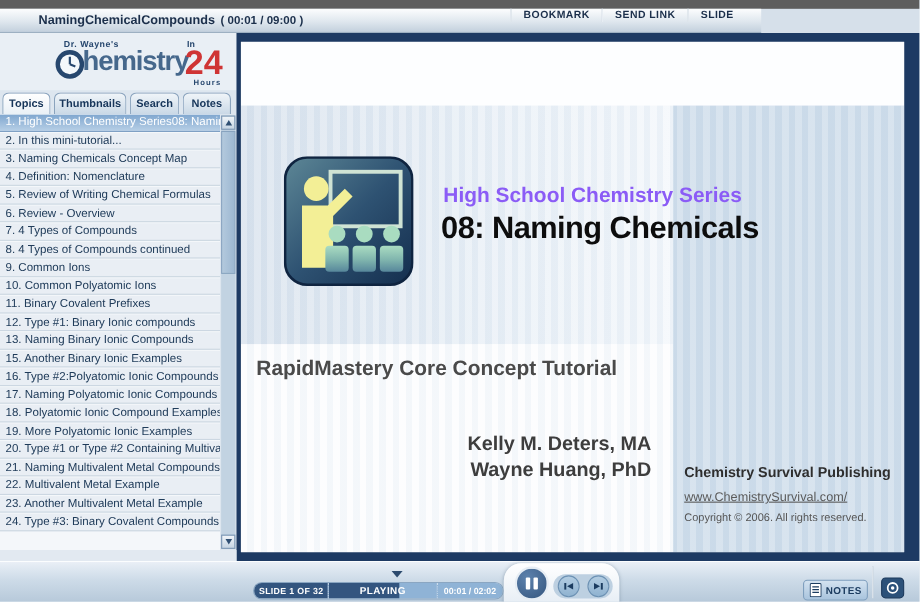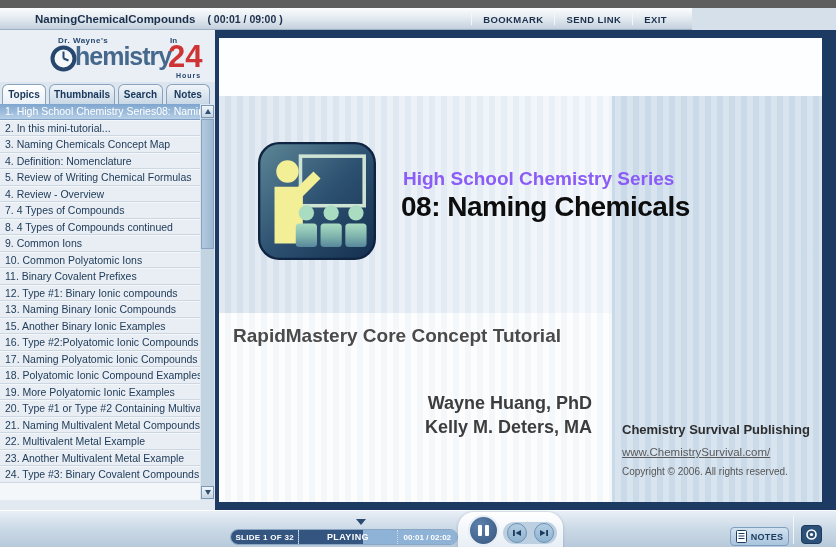--- a/index.html
+++ b/index.html
@@ -6,22 +6,22 @@
   html,body { width:836px; height:547px; overflow:hidden; }
   body { font-family:"Liberation Sans", sans-serif; position:relative; background:#d6e0ea; }
   .abs { position:absolute; }
 
   
   #top-strip { left:0; top:0; width:836px; height:8px; background:#5e5e5e; }
   #topbar { left:0; top:8px; width:692px; height:22px;
             background:linear-gradient(180deg,#fcfdfe 0%,#dfe7ee 55%,#c3d0dd 100%);
             border-bottom:1px solid #9db0c2; display:flex; align-items:center; }
   #topbar .title { margin-left:35px; font-size:11.5px; font-weight:bold; color:#1b2f4b; }
-  #topbar .cliptime { margin-left:12px; font-size:10.5px; font-weight:bold; color:#1b2f4b; }
-  #topbar .actions { position:absolute; right:14px; top:0; height:22px; display:flex; align-items:center; }
+  #topbar .cliptime { margin-left:5px; font-size:10.5px; font-weight:bold; color:#1b2f4b; }
+  #topbar .actions { position:absolute; right:14px; top:0; height:22px; display:flex; }
   #topbar .actions a { font-size:9.5px; font-weight:bold; color:#1b2f4b; letter-spacing:.4px;
                        padding:0 11px; text-decoration:none; cursor:pointer; }
   #topbar .sep { width:1px; height:12px; background:#aebdcc; border-right:1px solid #f3f7fa; }
 
   
   #sidebar { left:0; top:30px; width:215px; height:517px; background:#dde6ef; }
   #logo-area { position:absolute; left:0; top:0; width:215px; height:52px; background:#e9eff5; }
   .logo-wrap { position:absolute; left:50px; top:4px; width:150px; height:46px; }
   .logo-drwaynes { position:absolute; left:8px; top:2px; font-size:8px; font-weight:bold; color:#27476e; letter-spacing:.5px; }
   .logo-clock { position:absolute; left:0px; top:11px; }
@@ -124,21 +124,21 @@
 
 <div class="abs" id="topbar">
   <span class="title">NamingChemicalCompounds</span>
   <span class="cliptime">( 00:01 / 09:00 )</span>
   <div class="actions">
     <span class="sep"></span>
     <a>BOOKMARK</a>
     <span class="sep"></span>
     <a>SEND LINK</a>
     <span class="sep"></span>
-    <a>EXIT</a>
+    <a>SLIDE</a>
   </div>
 </div>
 
 <div class="abs" id="sidebar">
   <div id="logo-area">
     <div class="logo-wrap">
       <div class="logo-drwaynes">Dr. Wayne's</div>
       <svg class="logo-clock" width="27" height="27" viewBox="0 0 27 27">
         <circle cx="13.5" cy="13.5" r="11" fill="#f4f8fb" stroke="#27476e" stroke-width="4"></circle>
         <line x1="13.5" y1="13.5" x2="13.5" y2="6.5" stroke="#27476e" stroke-width="2"></line>
@@ -159,21 +159,21 @@
     <div class="tab tab-search">Search</div>
     <div class="tab tab-notes">Notes</div>
   </div>
 
   <div id="topics-list">
       <div class="topic-row selected">1. High School Chemistry Series08: Naming Chemicals</div>
       <div class="topic-row">2. In this mini-tutorial...</div>
       <div class="topic-row">3. Naming Chemicals Concept Map</div>
       <div class="topic-row">4. Definition: Nomenclature</div>
       <div class="topic-row">5. Review of Writing Chemical Formulas</div>
-      <div class="topic-row">4. Review - Overview</div>
+      <div class="topic-row">6. Review - Overview</div>
       <div class="topic-row">7. 4 Types of Compounds</div>
       <div class="topic-row">8. 4 Types of Compounds continued</div>
       <div class="topic-row">9. Common Ions</div>
       <div class="topic-row">10. Common Polyatomic Ions</div>
       <div class="topic-row">11. Binary Covalent Prefixes</div>
       <div class="topic-row">12. Type #1: Binary Ionic compounds</div>
       <div class="topic-row">13. Naming Binary Ionic Compounds</div>
       <div class="topic-row">15. Another Binary Ionic Examples</div>
       <div class="topic-row">16. Type #2:Polyatomic Ionic Compounds</div>
       <div class="topic-row">17. Naming Polyatomic Ionic Compounds</div>
@@ -227,22 +227,22 @@
       <circle cx="83" cy="60" r="6.5" fill="#a9dcc0"></circle>
       <rect x="32" y="69" width="18" height="20" rx="3" fill="url(#aud)"></rect>
       <rect x="53" y="69" width="18" height="20" rx="3" fill="url(#aud)"></rect>
       <rect x="74" y="69" width="18" height="20" rx="3" fill="url(#aud)"></rect>
     </svg>
 
     <div class="slide-series">High School Chemistry Series</div>
     <div class="slide-title">08: Naming Chemicals</div>
     <div class="slide-subtitle">RapidMastery Core Concept Tutorial</div>
     <div class="slide-authors">
+      <div>Kelly M. Deters, MA</div>
       <div>Wayne Huang, PhD</div>
-      <div>Kelly M. Deters, MA</div>
     </div>
     <div class="pub-name">Chemistry Survival Publishing</div>
     <div class="pub-url">www.ChemistrySurvival.com/</div>
     <div class="pub-copy">Copyright © 2006. All rights reserved.</div>
   </div>
 </div>
 
 <div class="abs" id="sidebar-footer"></div>
 
 <div class="abs" id="bottombar">

